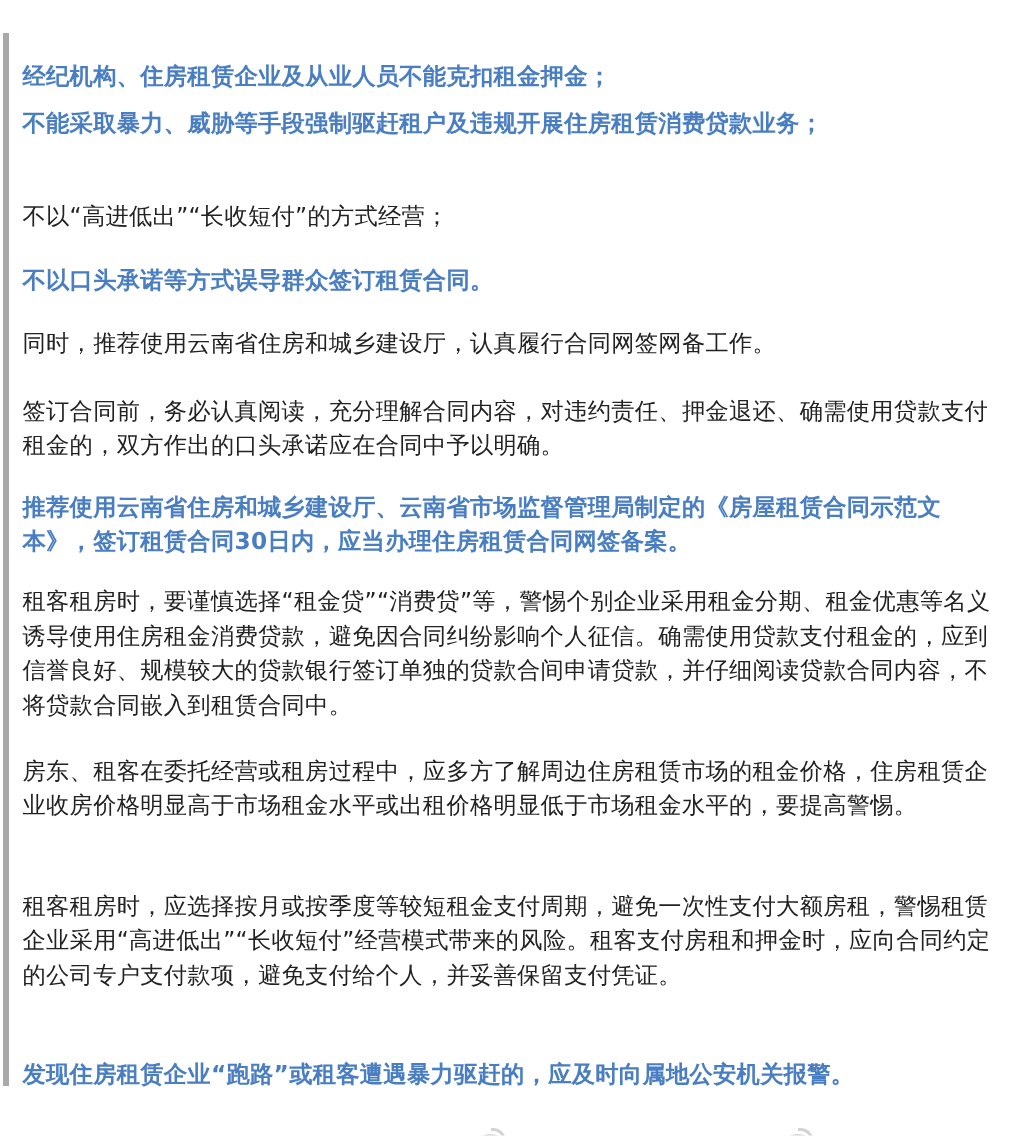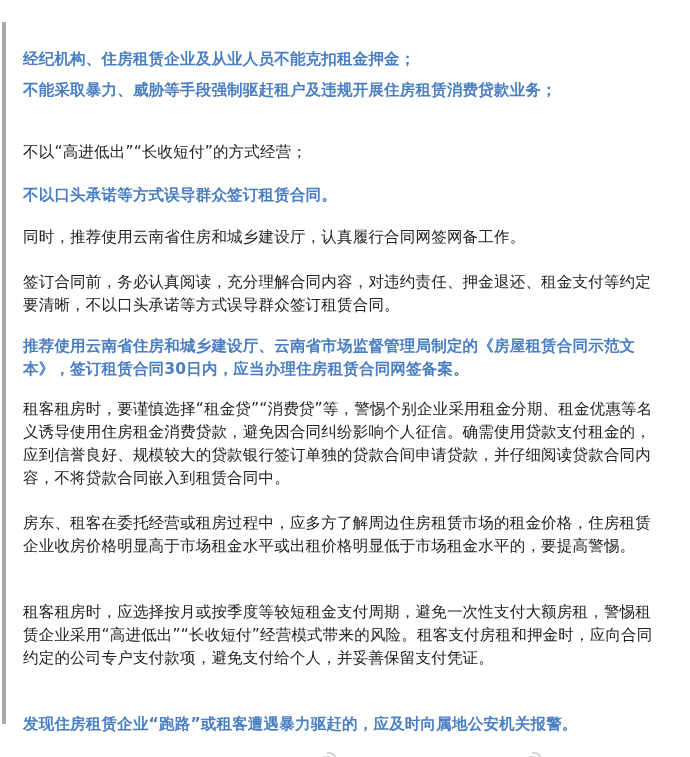--- a/index.html
+++ b/index.html
@@ -1,20 +1,20 @@
 <!DOCTYPE html>
 <html><head>
 <meta charset="utf-8">
 <style>
   html, body { margin: 0; padding: 0; background: #ffffff; }
   body { width: 690px; height: 757px; position: relative; overflow: hidden;
          font-family: "DejaVu Sans", "Liberation Sans", sans-serif; }
   .quote-bar { position: absolute; left: 2px; top: 22px; width: 4px; height: 702px; background: #a9a9a9; }
   .content { position: absolute; left: 15px; top: 40px; width: 650px; }
-  .para { margin: 8px; font-size: 15.5px; line-height: 23px; color: #222222; letter-spacing: 0.2px; }
+  .para { margin: 0; font-size: 15.5px; line-height: 23px; color: #222222; letter-spacing: 0.2px; }
   .para.hl { color: #4a7ec2; font-weight: bold; }
   .p1 { position: absolute; top: 0; }
   .p2 { position: absolute; top: 31px; text-align: center; }
   .p3 { position: absolute; top: 93px; }
   .p4 { position: absolute; top: 136px; }
   .p5 { position: absolute; top: 178px; }
   .p6 { position: absolute; top: 223px; }
   .p7 { position: absolute; top: 287px; }
   .p8 { position: absolute; top: 350px; }
   .p9 { position: absolute; top: 463px; font-family: Liberation Serif, serif; }
@@ -32,21 +32,21 @@
 <body>
 
 <div class="quote-bar"></div>
 
 <div class="content">
   <p class="para hl p1">经纪机构、住房租赁企业及从业人员不能克扣租金押金；</p>
   <p class="para hl p2">不能采取暴力、威胁等手段强制驱赶租户及违规开展住房租赁消费贷款业务；</p>
   <p class="para p3">不以“高进低出”“长收短付”的方式经营；</p>
   <p class="para hl p4">不以口头承诺等方式误导群众签订租赁合同。</p>
   <p class="para p5">同时，推荐使用云南省住房和城乡建设厅，认真履行合同网签网备工作。</p>
-  <p class="para p6">签订合同前，务必认真阅读，充分理解合同内容，对违约责任、押金退还、租金支付等约定要清晰，不以口头承诺等方式误导群众签订租赁合同。</p>
+  <p class="para p6">签订合同前，务必认真阅读，充分理解合同内容，对违约责任、押金退还、确需使用贷款支付租金的，双方作出的口头承诺应在合同中予以明确。</p>
   <p class="para hl p7">推荐使用云南省住房和城乡建设厅、云南省市场监督管理局制定的《房屋租赁合同示范文本》，签订租赁合同30日内，应当办理住房租赁合同网签备案。</p>
   <p class="para p8">租客租房时，要谨慎选择“租金贷”“消费贷”等，警惕个别企业采用租金分期、租金优惠等名义诱导使用住房租金消费贷款，避免因合同纠纷影响个人征信。确需使用贷款支付租金的，应到信誉良好、规模较大的贷款银行签订单独的贷款合间申请贷款，并仔细阅读贷款合同内容，不将贷款合同嵌入到租赁合同中。</p>
   <p class="para p9">房东、租客在委托经营或租房过程中，应多方了解周边住房租赁市场的租金价格，住房租赁企业收房价格明显高于市场租金水平或出租价格明显低于市场租金水平的，要提高警惕。</p>
   <p class="para p10">租客租房时，应选择按月或按季度等较短租金支付周期，避免一次性支付大额房租，警惕租赁企业采用“高进低出”“长收短付”经营模式带来的风险。租客支付房租和押金时，应向合同约定的公司专户支付款项，避免支付给个人，并妥善保留支付凭证。</p>
   <p class="para hl p11">发现住房租赁企业“跑路”或租客遭遇暴力驱赶的，应及时向属地公安机关报警。</p>
 </div>
 
 <div class="watermark wm1">
   <span class="weibo-icon">
       <span class="eye"></span>

